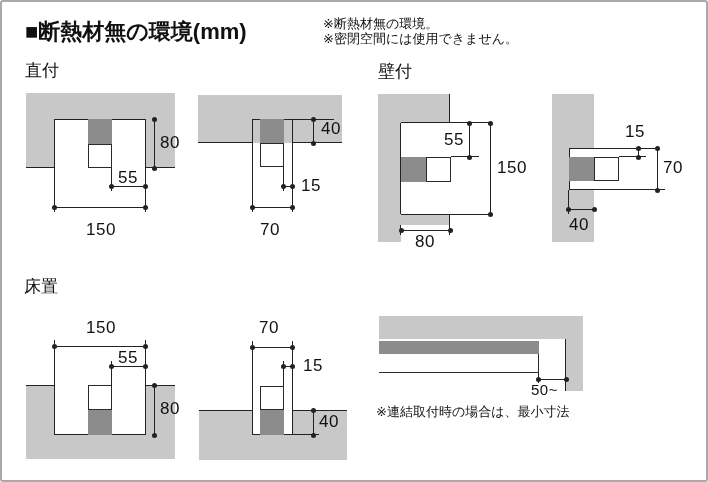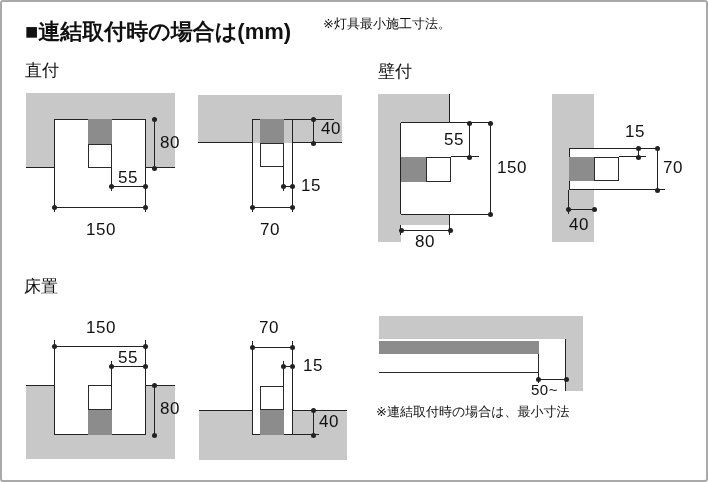--- a/index.html
+++ b/index.html
@@ -18,22 +18,23 @@
   .dim{position:absolute;font-size:17px;line-height:1;color:#111;white-space:nowrap;letter-spacing:.5px;}
   .sec{position:absolute;font-size:17px;line-height:1;font-weight:500;white-space:nowrap;}
   .ttl{position:absolute;font-size:22px;line-height:1.1;font-weight:600;white-space:nowrap;}
   .note{position:absolute;font-size:13px;line-height:15px;white-space:nowrap;}
 </style>
 </head>
 <body>
 
 <div class="canvas">
 
-  <div class="ttl" style="left:23px;top:18px">■連結取付時の場合は(mm)</div>
-  <div class="note" style="left:321px;top:14px">※灯具最小施工寸法。</div>
+  <div class="ttl" style="left:23px;top:18px">■断熱材無の環境(mm)</div>
+  <div class="note" style="left:321px;top:14px">※断熱材無の環境。</div>
+  <div class="note" style="left:321px;top:29px">※密閉空間には使用できません。</div>
 
   <div class="sec" style="left:23px;top:60px">直付</div>
 
   <div class="gray" style="left:24px;top:91px;width:149px;height:26px"></div>
   <div class="gray" style="left:24px;top:117px;width:28px;height:49px"></div>
   <div class="gray" style="left:143px;top:117px;width:30px;height:49px"></div>
   <i class="ln" style="left:52px;top:117px;width:1px;height:49px"></i>
   <i class="ln" style="left:52px;top:117px;width:92px;height:1px"></i>
   <i class="ln" style="left:143px;top:117px;width:1px;height:49px"></i>
   <i class="ln" style="left:24px;top:165px;width:28px;height:1px"></i>

